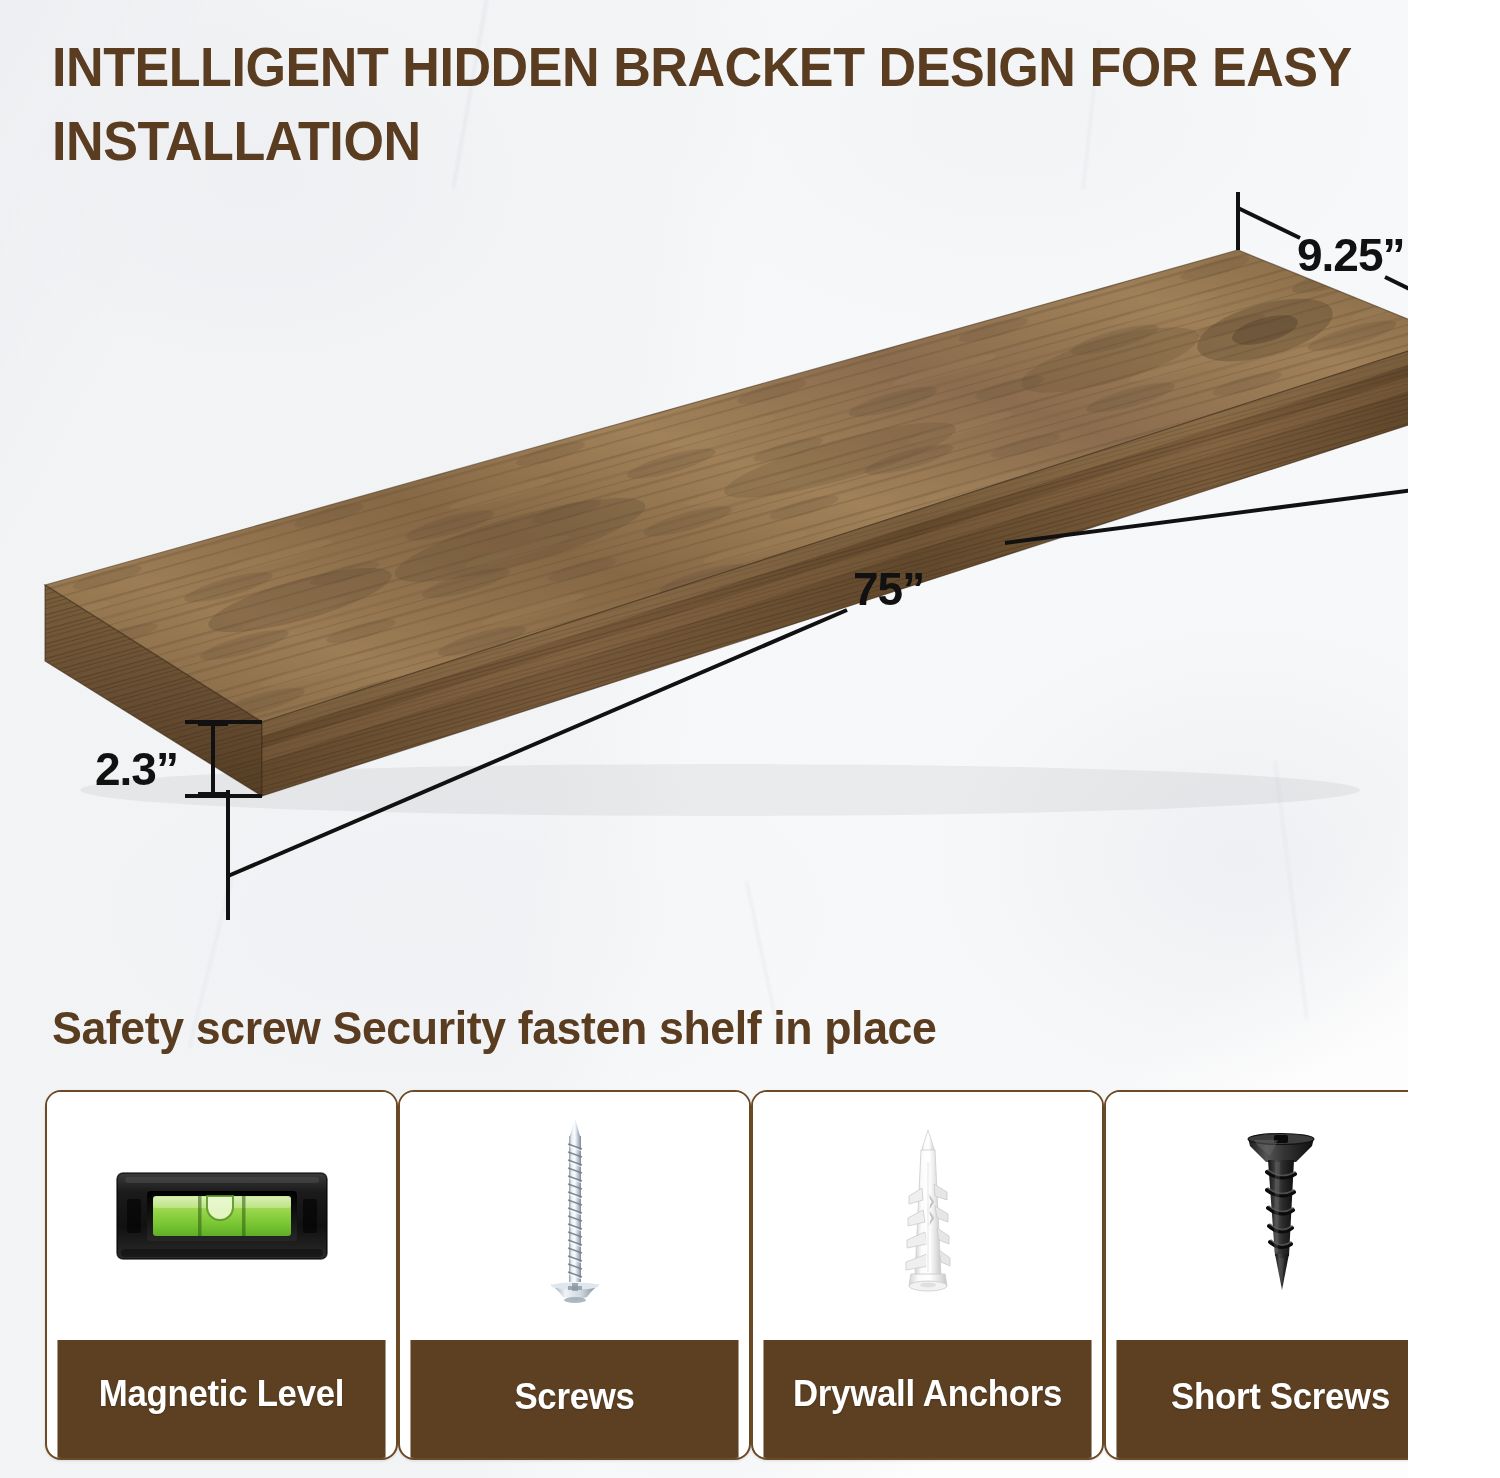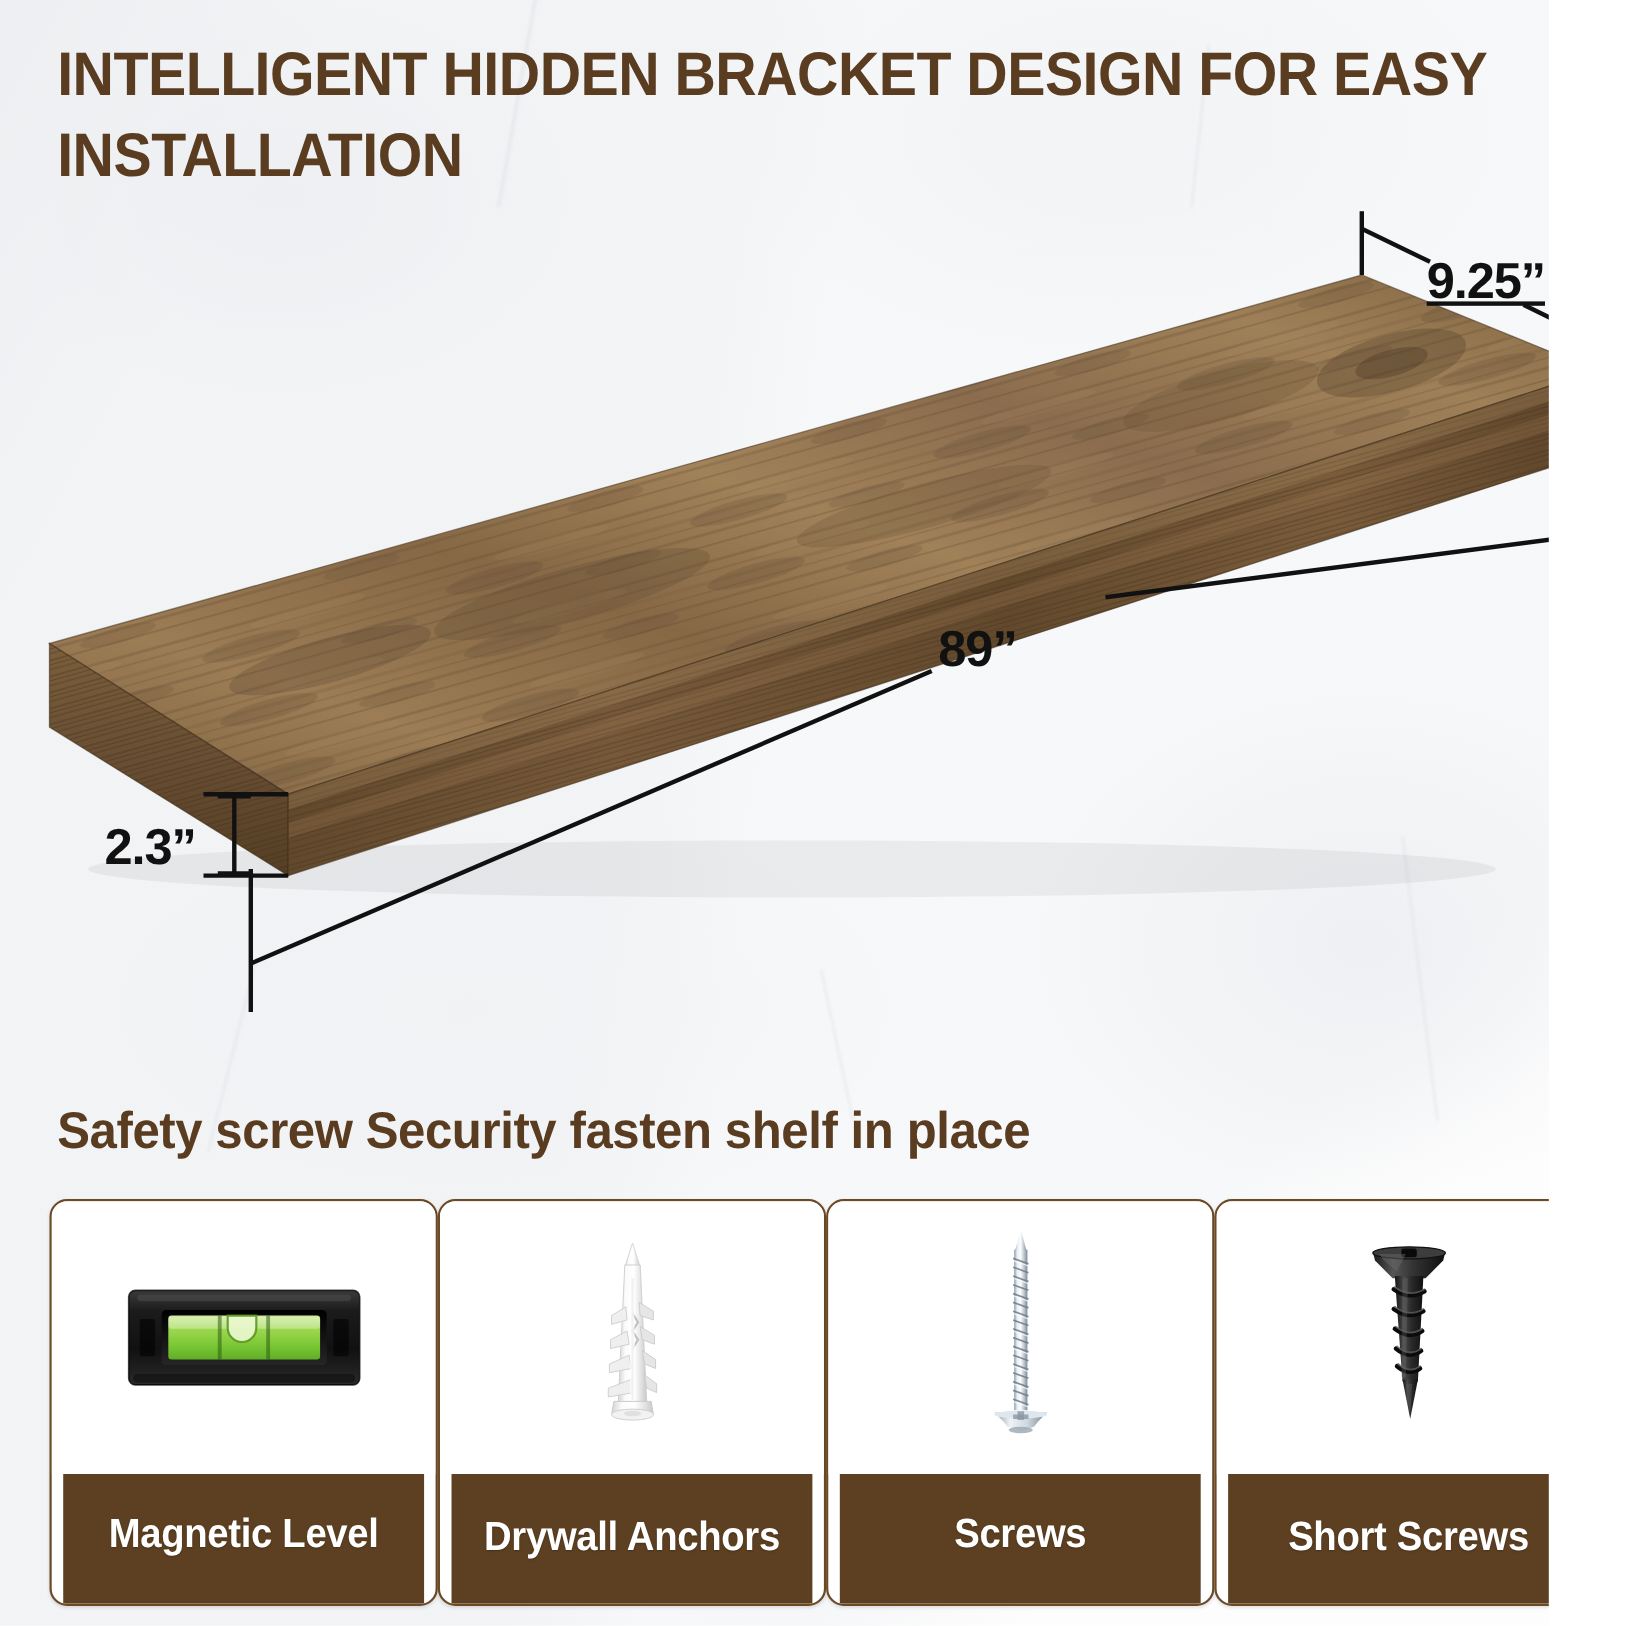--- a/index.html
+++ b/index.html
@@ -75,21 +75,21 @@
   
   .dim-label {
     position: absolute;
     color: #111111;
     font-family: "Liberation Sans", sans-serif;
     font-weight: bold;
     font-size: 46px;
     letter-spacing: -1px;
     white-space: nowrap;
   }
-  #dim-925 { left: 1297px; top: 228px; text-decoration: underline; }
+  #dim-925 { left: 1297px; top: 228px; }
   #dim-55  { left: 853px;  top: 562px; }
   #dim-15  { left: 95px;   top: 742px; }
 
   
   #cards {
     position: absolute;
     left: 45px;
     top: 1090px;
     width: 1412px;
     height: 370px;
@@ -281,21 +281,21 @@
         <line x1="262" y1="722" x2="185" y2="722"></line>
         <line x1="262" y1="796" x2="185" y2="796"></line>
         <line x1="213" y1="722" x2="213" y2="796"></line>
         <line x1="198" y1="724" x2="228" y2="724"></line>
         <line x1="198" y1="794" x2="228" y2="794"></line>
       </g>
     </svg>
   </div>
 
   <div class="dim-label" id="dim-925">9.25”</div>
-  <div class="dim-label" id="dim-55">89”</div>
+  <div class="dim-label" id="dim-55">75”</div>
   <div class="dim-label" id="dim-15">2.3”</div>
 
   <div class="subhead">Safety screw Security fasten shelf in place</div>
 
   <div id="cards">
 
     <div class="card">
       <div class="card-art">
         <span>
           <svg width="214" height="94" viewBox="0 0 214 94" xmlns="http://www.w3.org/2000/svg">
@@ -336,66 +336,20 @@
             <path d="M92 27 h26 v11 a13 13 0 0 1 -26 0 z" fill="none" stroke="#54921f" stroke-width="2" opacity="0.85"></path>
 
             <rect x="12" y="30" width="14" height="34" rx="2" fill="#000000" opacity="0.55"></rect>
             <rect x="188" y="30" width="14" height="34" rx="2" fill="#000000" opacity="0.55"></rect>
 
             <rect x="6" y="80" width="202" height="8" rx="4" fill="#000000" opacity="0.35"></rect>
           </svg>
         </span>
       </div>
       <div class="card-label">Magnetic Level</div>
-    </div>
-
-    <div class="card">
-      <div class="card-art">
-        <span>
-          <svg width="86" height="180" viewBox="0 0 86 180" xmlns="http://www.w3.org/2000/svg">
-            <defs>
-              <linearGradient id="anchorBody" x1="0" y1="0" x2="1" y2="0">
-                <stop offset="0%" stop-color="#d4d4d4"></stop>
-                <stop offset="25%" stop-color="#fbfbfb"></stop>
-                <stop offset="55%" stop-color="#ffffff"></stop>
-                <stop offset="80%" stop-color="#e2e2e2"></stop>
-                <stop offset="100%" stop-color="#c7c7c7"></stop>
-              </linearGradient>
-            </defs>
-
-            <path d="M43 4 L50 26 L36 26 Z" fill="url(#anchorBody)" stroke="#d0d0d0" stroke-width="0.8"></path>
-
-            <path d="M36 24 L50 24 L56 150 L30 150 Z" fill="url(#anchorBody)" stroke="#cfcfcf" stroke-width="0.9"></path>
-
-            <g fill="#efefef" stroke="#cccccc" stroke-width="0.8">
-              <path d="M37 62  L24 70  L24 78  L38 74 Z"></path>
-              <path d="M38 84  L23 92  L23 100 L40 96 Z"></path>
-              <path d="M40 106 L22 114 L22 122 L42 118 Z"></path>
-              <path d="M42 128 L21 136 L21 144 L44 140 Z"></path>
-            </g>
-
-            <g fill="#e6e6e6" stroke="#c9c9c9" stroke-width="0.8">
-              <path d="M49 58  L62 66  L62 74  L50 70 Z"></path>
-              <path d="M50 80  L63 88  L63 96  L52 92 Z"></path>
-              <path d="M52 102 L64 110 L64 118 L54 114 Z"></path>
-              <path d="M54 124 L65 132 L65 140 L56 136 Z"></path>
-            </g>
-
-            <path d="M43 36 L43 146" stroke="#cdcdcd" stroke-width="2.2" fill="none" opacity="0.85"></path>
-            <path d="M43 68 l5 8 l-5 8 l5 8 l-5 8" stroke="#c2c2c2" stroke-width="2" fill="none"></path>
-
-            <path d="M26 148 L60 148 L62 160 L24 160 Z" fill="url(#anchorBody)" stroke="#cbcbcb" stroke-width="0.9"></path>
-            <ellipse cx="43" cy="160" rx="19" ry="5" fill="#f2f2f2" stroke="#cfcfcf" stroke-width="0.9"></ellipse>
-            <ellipse cx="43" cy="159" rx="8" ry="2.6" fill="#e0e0e0"></ellipse>
-
-            <path d="M40 28 L44 28 L46 146 L41 146 Z" fill="#ffffff" opacity="0.7"></path>
-          </svg>
-        </span>
-      </div>
-      <div class="card-label">Drywall Anchors</div>
     </div>
 
     <div class="card">
       <div class="card-art">
         <span>
           <svg width="64" height="200" viewBox="0 0 64 200" xmlns="http://www.w3.org/2000/svg">
             <defs>
               <linearGradient id="zincShaft" x1="0" y1="0" x2="1" y2="0">
                 <stop offset="0%" stop-color="#8f9aa6"></stop>
                 <stop offset="22%" stop-color="#e8eef3"></stop>
@@ -455,20 +409,66 @@
             <ellipse cx="32" cy="184" rx="11" ry="3" fill="#9aa6b2" opacity="0.8"></ellipse>
           </svg>
         </span>
       </div>
       <div class="card-label">Screws</div>
     </div>
 
     <div class="card">
       <div class="card-art">
         <span>
+          <svg width="86" height="180" viewBox="0 0 86 180" xmlns="http://www.w3.org/2000/svg">
+            <defs>
+              <linearGradient id="anchorBody" x1="0" y1="0" x2="1" y2="0">
+                <stop offset="0%" stop-color="#d4d4d4"></stop>
+                <stop offset="25%" stop-color="#fbfbfb"></stop>
+                <stop offset="55%" stop-color="#ffffff"></stop>
+                <stop offset="80%" stop-color="#e2e2e2"></stop>
+                <stop offset="100%" stop-color="#c7c7c7"></stop>
+              </linearGradient>
+            </defs>
+
+            <path d="M43 4 L50 26 L36 26 Z" fill="url(#anchorBody)" stroke="#d0d0d0" stroke-width="0.8"></path>
+
+            <path d="M36 24 L50 24 L56 150 L30 150 Z" fill="url(#anchorBody)" stroke="#cfcfcf" stroke-width="0.9"></path>
+
+            <g fill="#efefef" stroke="#cccccc" stroke-width="0.8">
+              <path d="M37 62  L24 70  L24 78  L38 74 Z"></path>
+              <path d="M38 84  L23 92  L23 100 L40 96 Z"></path>
+              <path d="M40 106 L22 114 L22 122 L42 118 Z"></path>
+              <path d="M42 128 L21 136 L21 144 L44 140 Z"></path>
+            </g>
+
+            <g fill="#e6e6e6" stroke="#c9c9c9" stroke-width="0.8">
+              <path d="M49 58  L62 66  L62 74  L50 70 Z"></path>
+              <path d="M50 80  L63 88  L63 96  L52 92 Z"></path>
+              <path d="M52 102 L64 110 L64 118 L54 114 Z"></path>
+              <path d="M54 124 L65 132 L65 140 L56 136 Z"></path>
+            </g>
+
+            <path d="M43 36 L43 146" stroke="#cdcdcd" stroke-width="2.2" fill="none" opacity="0.85"></path>
+            <path d="M43 68 l5 8 l-5 8 l5 8 l-5 8" stroke="#c2c2c2" stroke-width="2" fill="none"></path>
+
+            <path d="M26 148 L60 148 L62 160 L24 160 Z" fill="url(#anchorBody)" stroke="#cbcbcb" stroke-width="0.9"></path>
+            <ellipse cx="43" cy="160" rx="19" ry="5" fill="#f2f2f2" stroke="#cfcfcf" stroke-width="0.9"></ellipse>
+            <ellipse cx="43" cy="159" rx="8" ry="2.6" fill="#e0e0e0"></ellipse>
+
+            <path d="M40 28 L44 28 L46 146 L41 146 Z" fill="#ffffff" opacity="0.7"></path>
+          </svg>
+        </span>
+      </div>
+      <div class="card-label">Drywall Anchors</div>
+    </div>
+
+    <div class="card">
+      <div class="card-art">
+        <span>
           <svg width="94" height="176" viewBox="0 0 94 176" xmlns="http://www.w3.org/2000/svg">
             <defs>
               <linearGradient id="blkHead" x1="0" y1="0" x2="1" y2="0">
                 <stop offset="0%" stop-color="#1a1a1a"></stop>
                 <stop offset="28%" stop-color="#555555"></stop>
                 <stop offset="55%" stop-color="#343434"></stop>
                 <stop offset="100%" stop-color="#0e0e0e"></stop>
               </linearGradient>
               <linearGradient id="blkShaft" x1="0" y1="0" x2="1" y2="0">
                 <stop offset="0%" stop-color="#141414"></stop>

